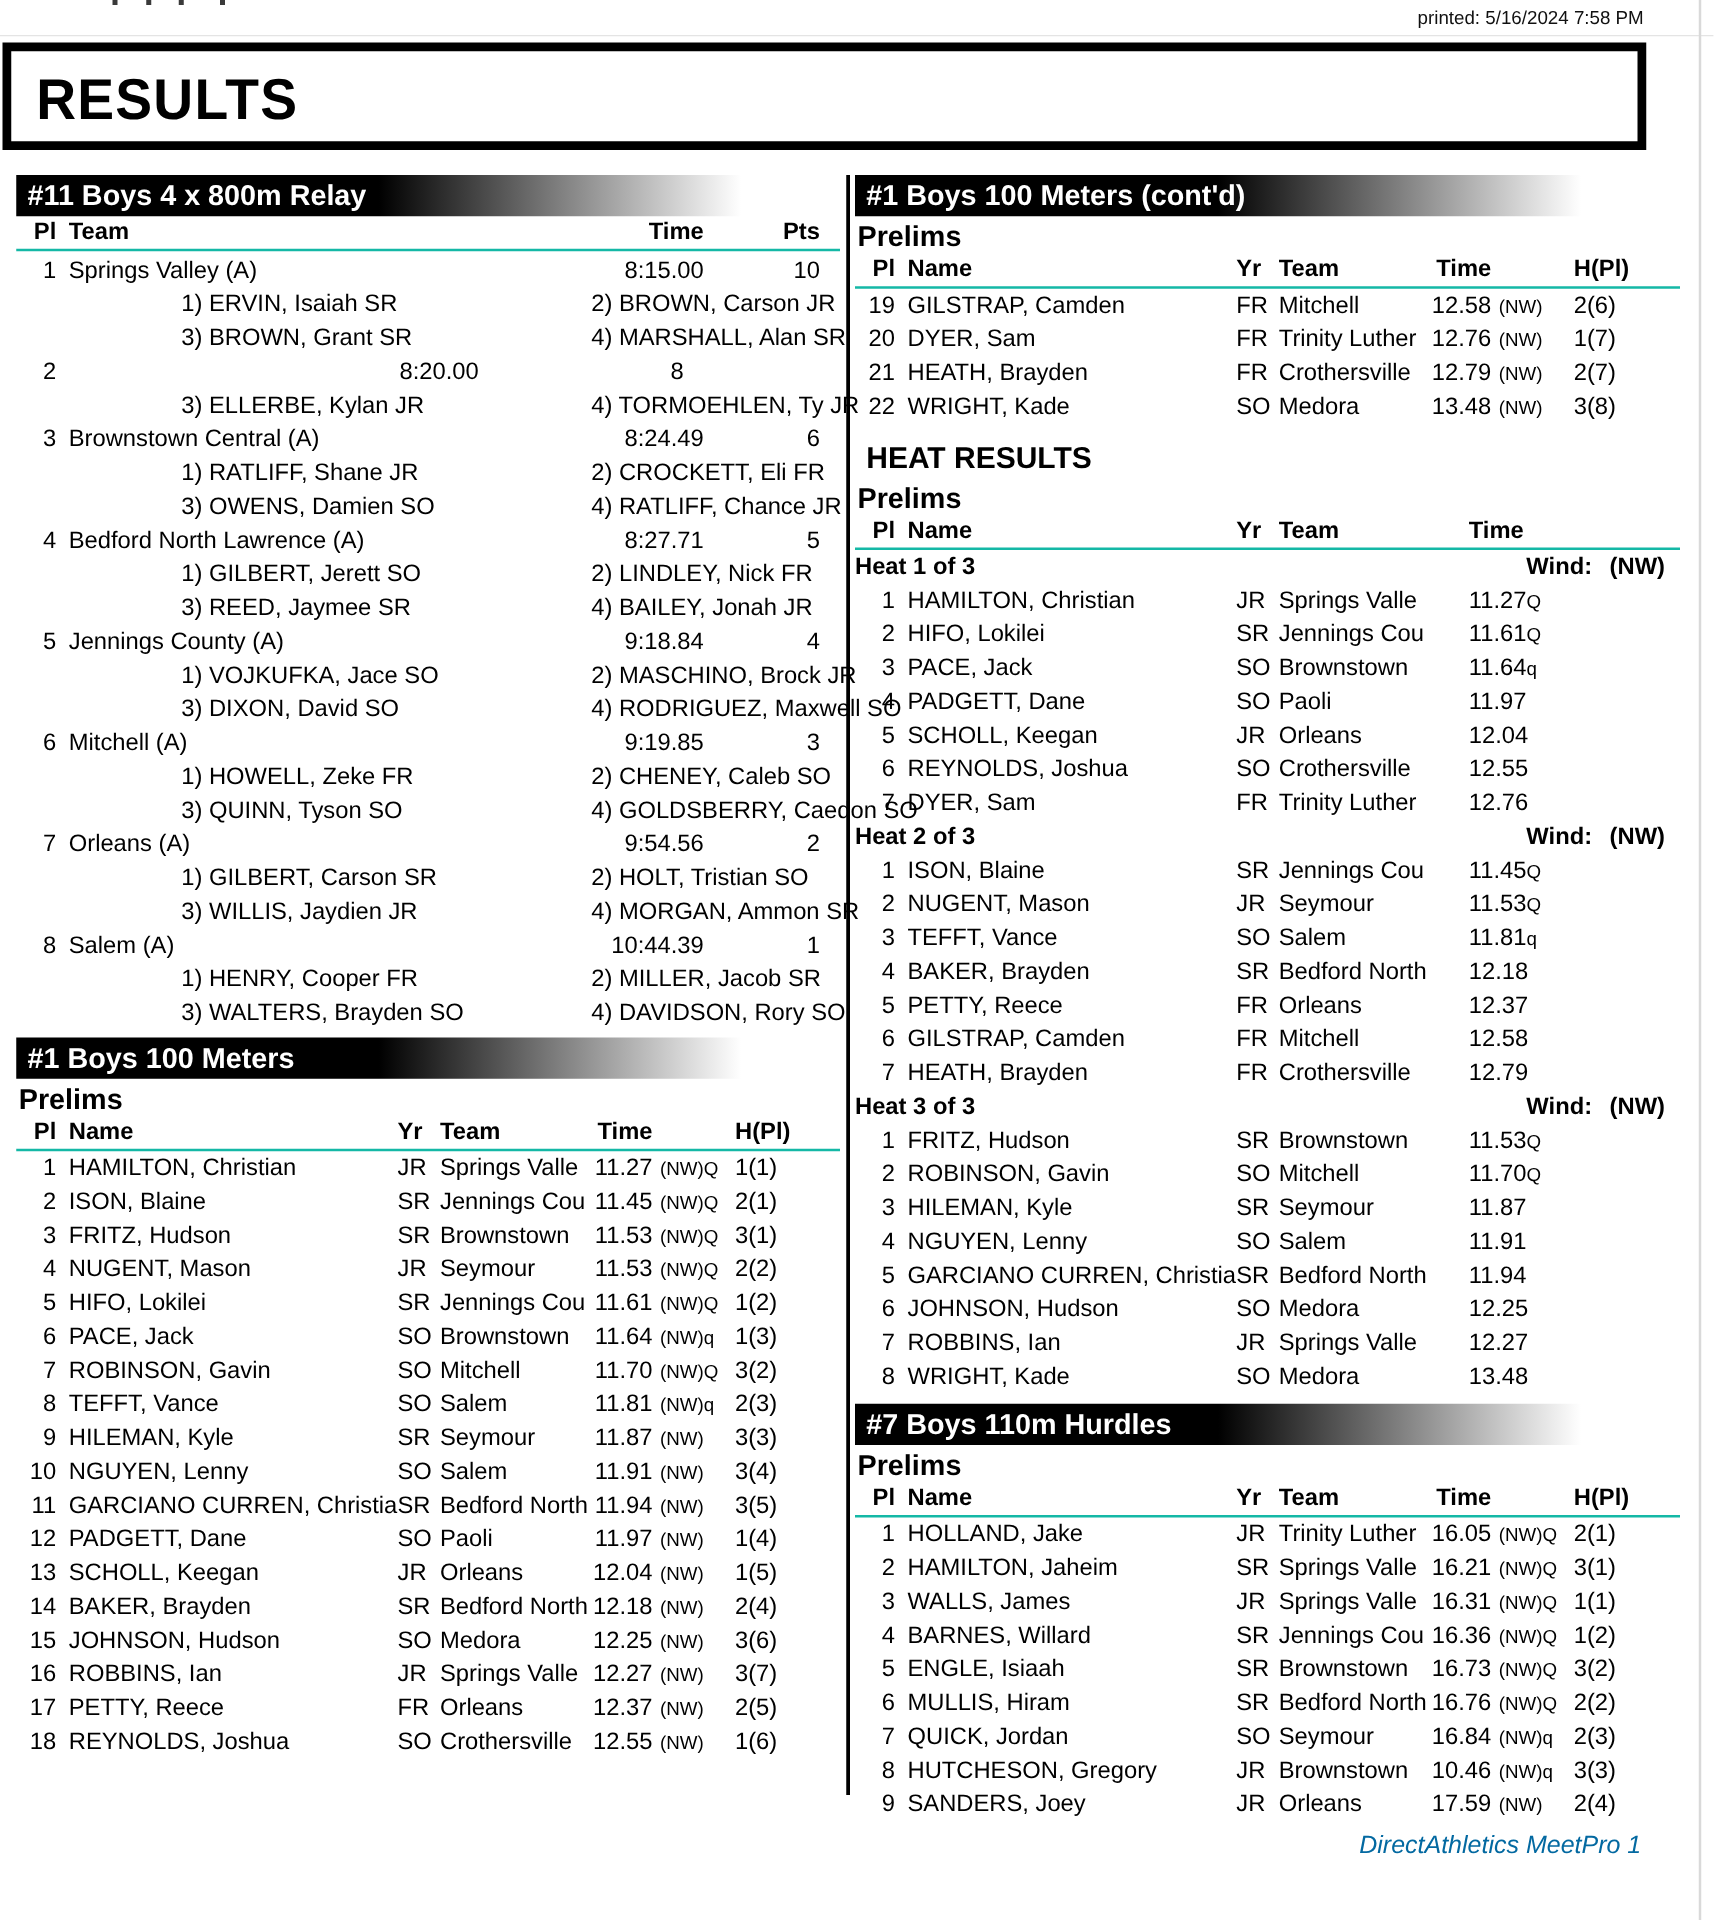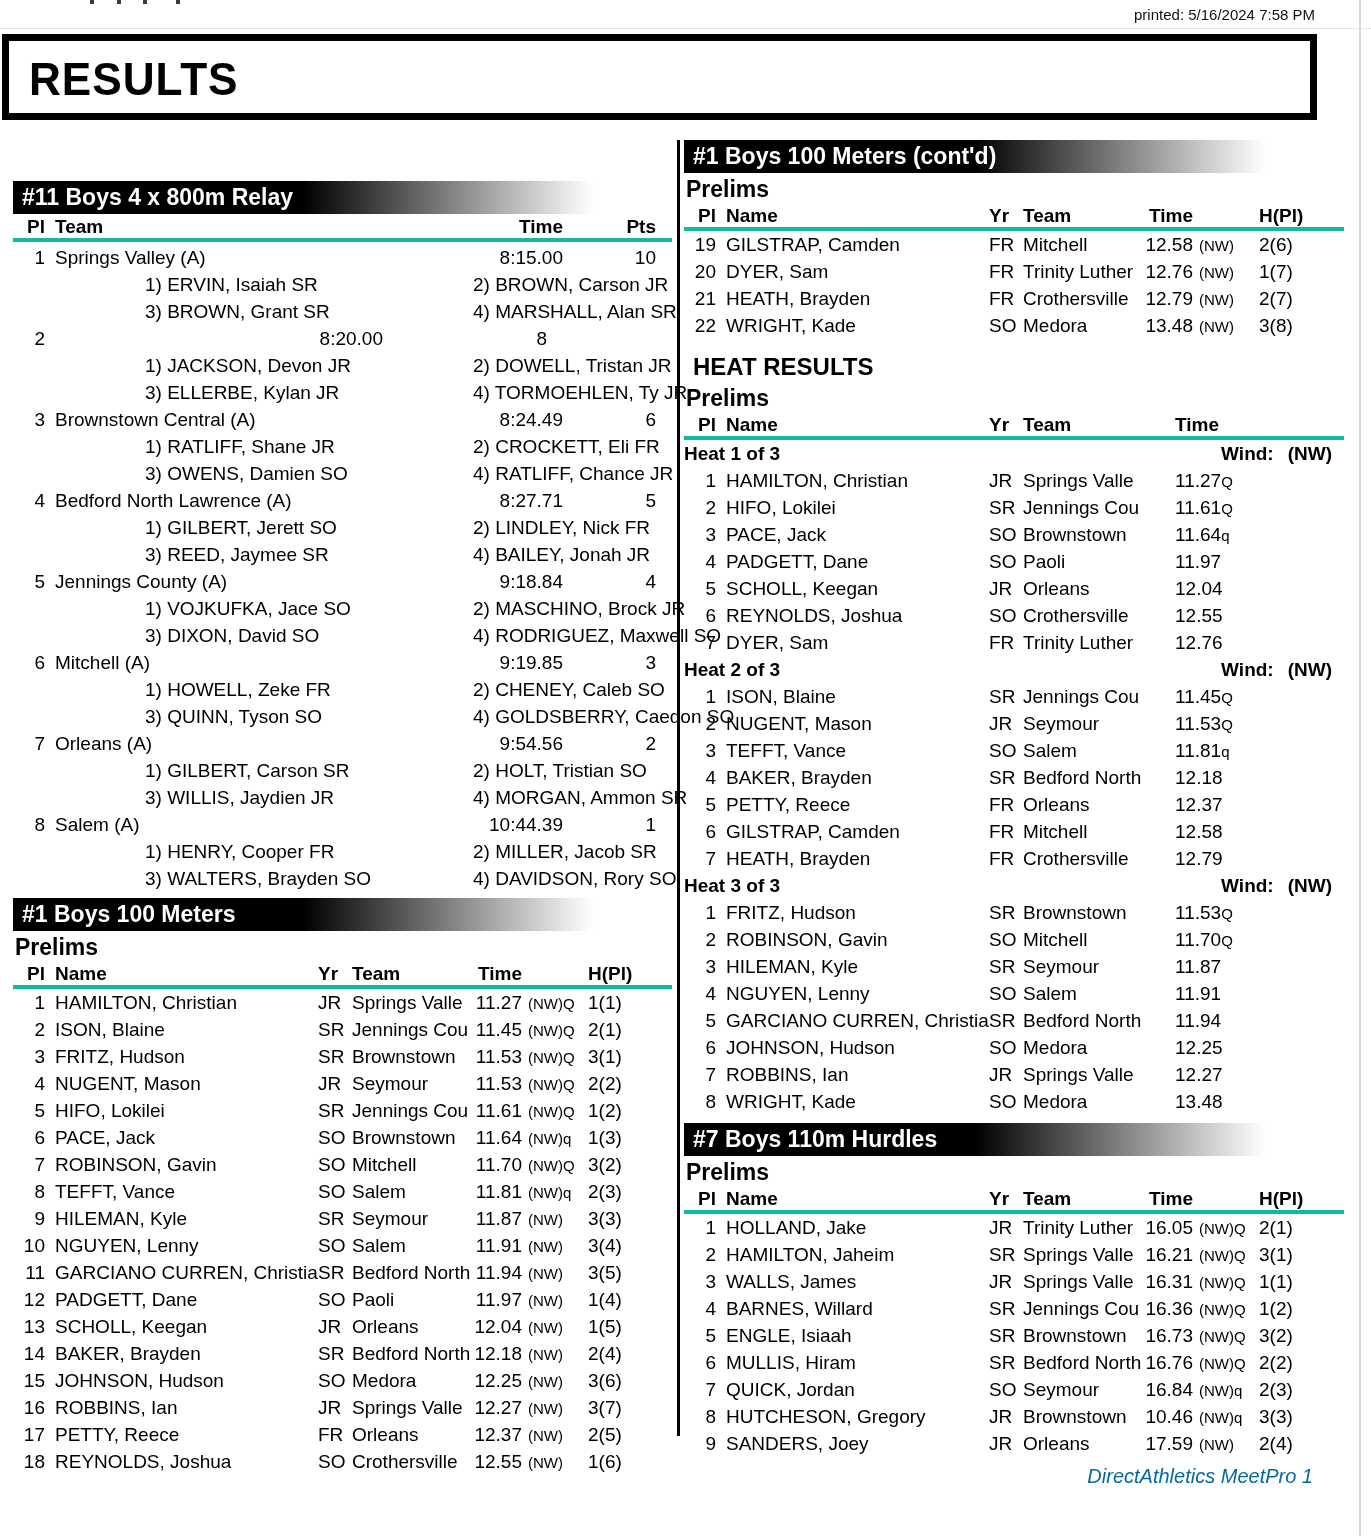--- a/index.html
+++ b/index.html
@@ -6,32 +6,32 @@
   .page{position:relative;width:1371px;height:1536px;background:#fff;color:#000;
         font-family:"Liberation Sans", sans-serif;overflow:hidden;}
   .printed{position:absolute;top:6px;right:56px;font-size:15px;color:#111;}
   .top-hairline{position:absolute;left:0;top:28px;width:1371px;height:1px;background:#e4e4e4;}
   .page-edge-right{position:absolute;left:1359px;top:0;width:2px;height:1536px;background:#d9d9d9;}
   .speck{position:absolute;top:0;height:4px;width:4px;background:#3a3a3a;}
   .results-box{position:absolute;left:2px;top:34px;width:1315px;height:86px;
                border:7px solid #000;box-sizing:border-box;}
   .results-title{font-size:46px;font-weight:bold;letter-spacing:1px;margin:11px 0 0 20px;
                  transform:scaleX(.96);transform-origin:left;}
-  .col-left{position:absolute;left:13px;top:140px;width:659px;margin-top:41px;}
+  .col-left{position:absolute;left:13px;top:140px;width:659px;}
   .col-right{position:absolute;left:684px;top:140px;width:660px;}
   .divider{position:absolute;left:677px;top:140px;width:3px;height:1296px;background:#000;}
   .bar{height:33px;line-height:33px;background:linear-gradient(90deg,#000 0%,#000 44%,#fff 88%);
        color:#fff;font-size:23px;font-weight:bold;padding-left:9px;box-sizing:border-box;
        white-space:nowrap;}
   .bar-gap{margin-top:6px;}
   .bar-gap2{margin-top:8px;}
   .round{font-size:23px;font-weight:bold;height:28px;line-height:28px;padding-left:2px;margin-top:2px;}
   .heading-lg{font-size:24px;font-weight:bold;height:30px;line-height:30px;padding-left:9px;margin-top:13px;}
   .hdr{display:grid;font-weight:bold;font-size:19px;height:28px;line-height:26px;
-       border-bottom:4px solid #14b8a6;box-sizing:border-box;}
+       border-bottom:2px solid #14b8a6;box-sizing:border-box;}
   .rows{padding-top:0;}
   .rowsr{padding-top:2px;}
   .row{display:grid;font-size:19px;height:27px;line-height:27px;}
   .hdr-results,.row-results{grid-template-columns:40px 265px 34px 112px 58px 60px 1fr;}
   .hdr-heat,.row-heat{grid-template-columns:40px 265px 34px 150px 1fr;}
   .hdr-relay,.row-relay{grid-template-columns:40px 330px 180px 1fr;}
   .row-members{display:grid;grid-template-columns:82px 280px 1fr;font-size:19px;height:27px;line-height:27px;gap:48px;}
   .cell-pl{text-align:right;padding-right:8px;}
   .cell-name{padding-left:2px;white-space:nowrap;}
   .cell-yr{white-space:nowrap;}
@@ -98,25 +98,20 @@
             <span class="cell-name">3) BROWN, Grant SR</span>
             <span class="cell-name">4) MARSHALL, Alan SR</span>
           </div>
           <div class="row row-relay">
             <span class="cell-pl">2</span>
             <span class="cell-time">8:20.00</span>
             <span class="cell-pts">8</span>
           </div>
           <div class="row-members">
             <span class=""></span>
-            <span class="cell-name">1) JACKSON, Devon JR</span>
-            <span class="cell-name">2) DOWELL, Tristan JR</span>
-          </div>
-          <div class="row-members">
-            <span class=""></span>
             <span class="cell-name">3) ELLERBE, Kylan JR</span>
             <span class="cell-name">4) TORMOEHLEN, Ty JR</span>
           </div>
           <div class="row row-relay">
             <span class="cell-pl">3</span>
             <span class="cell-name">Brownstown Central (A)</span>
             <span class="cell-time">8:24.49</span>
             <span class="cell-pts">6</span>
           </div>
           <div class="row-members">

